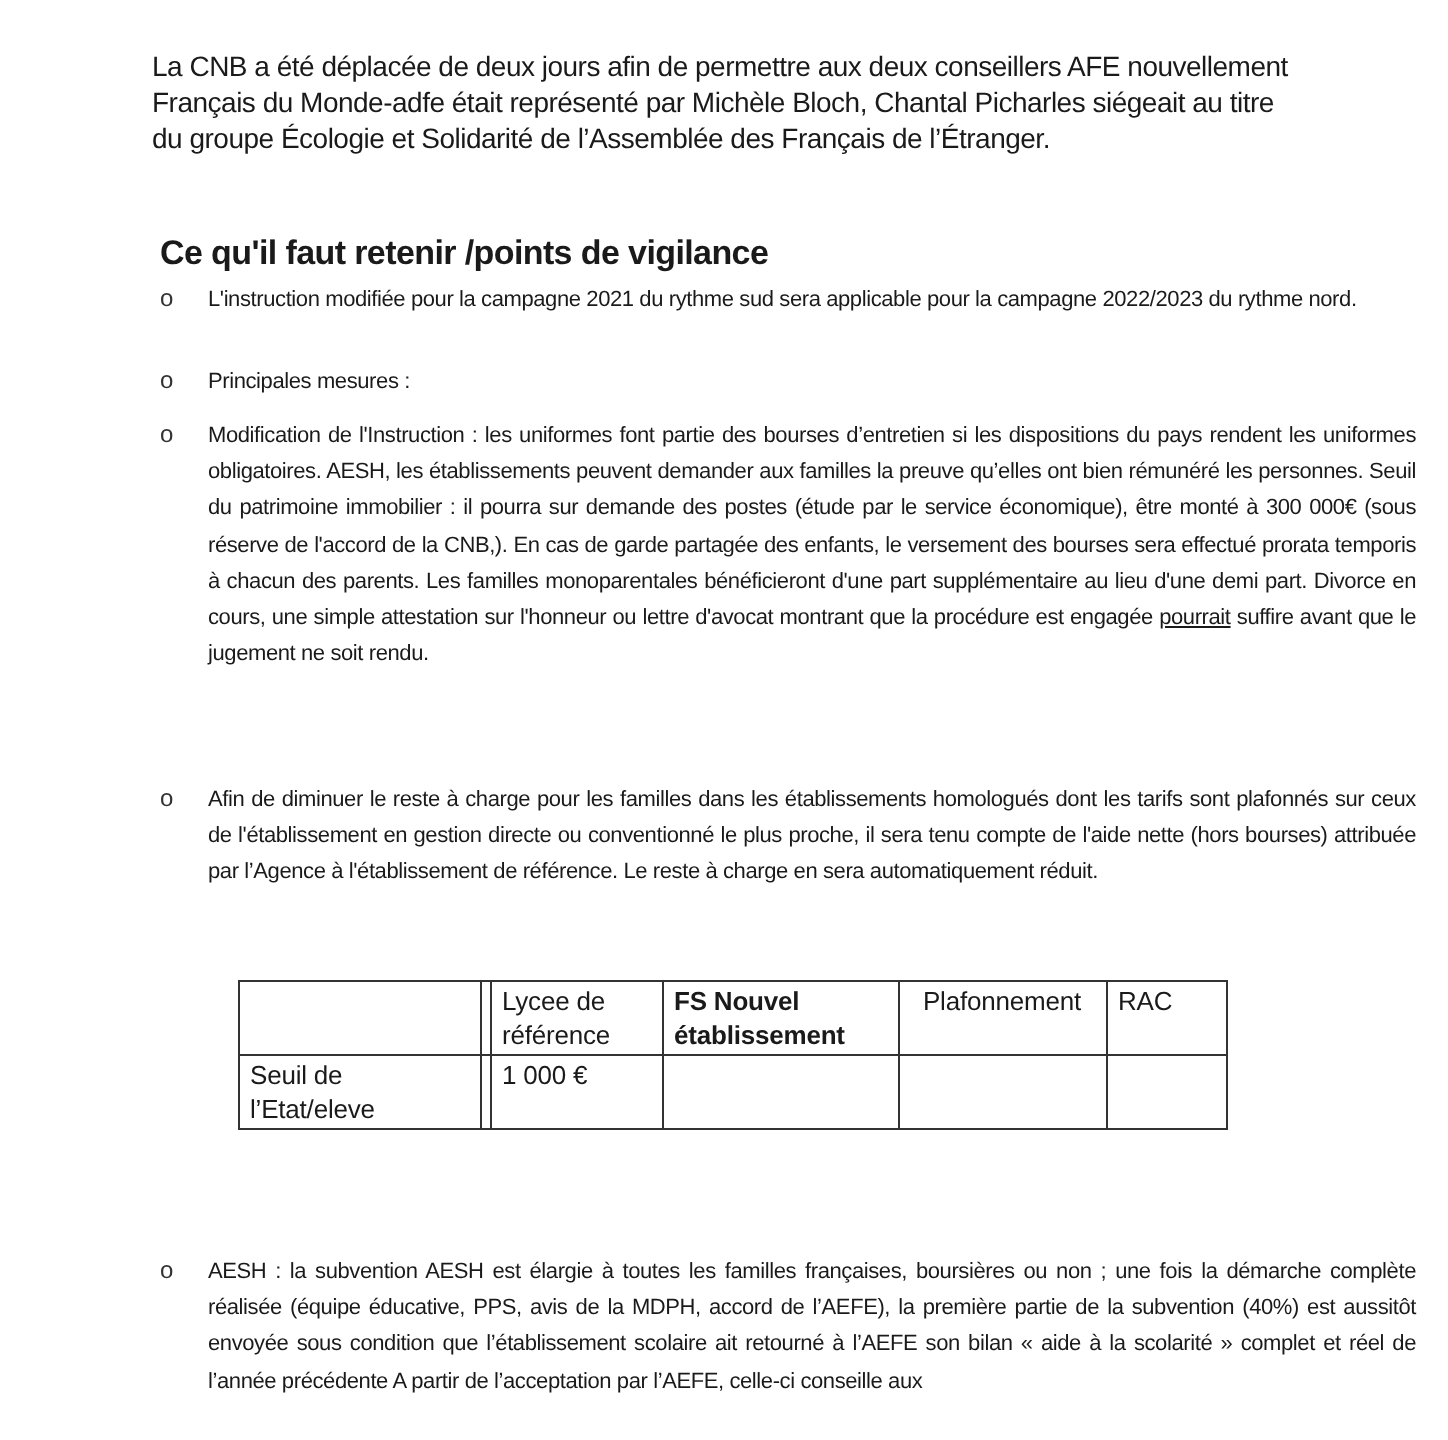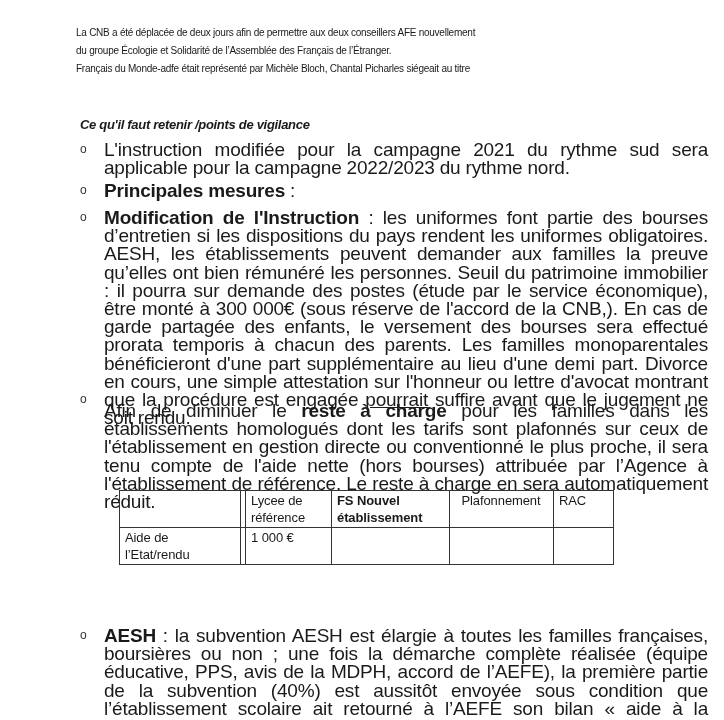--- a/index.html
+++ b/index.html
@@ -4,35 +4,35 @@
 <style>
   html, body { margin: 0; padding: 0; background: #ffffff; }
   body {
     width: 724px; height: 720px; overflow: hidden; position: relative;
     font-family: "Liberation Sans", sans-serif;
     color: #1a1a1a;
   }
   .page { position: absolute; left: 0; top: 0; width: 724px; height: 720px; }
   .para {
     position: absolute; left: 76px; width: 632px;
-    font-size: 10px; line-height: 18px; letter-spacing: -0.25px;
+    font-size: 14px; line-height: 18px; letter-spacing: -0.25px;
   }
   .heading {
     position: absolute; left: 80px; top: 117px;
-    font-size: 13px; font-weight: bold; letter-spacing: -0.3px; font-style: italic;
+    font-size: 17px; font-weight: bold; letter-spacing: -0.3px;
   }
   .item {
     position: absolute; left: 104px; width: 604px;
-    font-size: 19px; line-height: 18.2px; text-align: justify;
+    font-size: 11px; line-height: 18.2px; text-align: justify;
     letter-spacing: -0.2px;
   }
   .bullet {
     position: absolute; left: 80px; font-size: 12px; color: #333;
   }
-  b { font-weight: bold; }
+  b { font-weight: normal; }
   u { text-decoration: underline; }
   table.recap {
     position: absolute; left: 119px; top: 490px;
     border-collapse: collapse; font-size: 13px; line-height: 17px;
     letter-spacing: -0.1px;
   }
   table.recap td {
     border: 1.6px solid #333; padding: 1px 6px 1px 5px; vertical-align: top;
   }
   .c0 { width: 109px; }
@@ -42,58 +42,58 @@
   .c4 { width: 92px; text-align: center; }
   .c5 { width: 48px; }
 </style>
 </head>
 <body>
 
 <div class="page">
 
   <div class="para" style="top:24px;">
     <div>La CNB a été déplacée de deux jours afin de permettre aux deux conseillers AFE nouvellement</div>
+    <div>Français du Monde-adfe était représenté par Michèle Bloch, Chantal Picharles siégeait au titre</div>
     <div>du groupe Écologie et Solidarité de l’Assemblée des Français de l’Étranger.</div>
-    <div>Français du Monde-adfe était représenté par Michèle Bloch, Chantal Picharles siégeait au titre</div>
   </div>
 
   <div class="heading">Ce qu'il faut retenir /points de vigilance</div>
 
   <span class="bullet" style="top:142px;">o</span>
   <div class="item" style="top:141px;">
     <span>L'instruction modifiée pour la campagne 2021 du rythme sud sera applicable pour la campagne  2022/2023 du rythme nord.</span>
   </div>
 
   <span class="bullet" style="top:183px;">o</span>
   <div class="item" style="top:182px;">
     <b>Principales mesures</b><span> :</span>
   </div>
 
   <span class="bullet" style="top:210px;">o</span>
   <div class="item" style="top:209px;">
     <b>Modification de l'Instruction</b><span> : les uniformes font partie des bourses d’entretien si les dispositions du pays rendent les uniformes obligatoires.  AESH, les établissements peuvent demander aux familles la preuve qu’elles ont bien rémunéré les personnes. Seuil du patrimoine immobilier : il pourra sur demande des postes (étude par le service économique), être monté à 300 000€ (sous réserve de l'accord de la CNB,). En cas de garde partagée des enfants, le versement des bourses sera effectué prorata temporis à chacun des parents. Les familles monoparentales bénéficieront d'une part supplémentaire au lieu d'une demi part. Divorce en cours, une simple attestation sur l'honneur ou lettre d'avocat montrant que la procédure est engagée </span><u>pourrait</u><span> suffire avant que le jugement ne soit rendu.</span>
   </div>
 
   <span class="bullet" style="top:392px;">o</span>
-  <div class="item" style="top:402px;">
+  <div class="item" style="top:391px;">
     <span>Afin de diminuer le </span><b>reste à charge</b><span> pour les familles dans les établissements homologués dont les tarifs sont plafonnés sur ceux de l'établissement en gestion directe ou conventionné le plus proche, il sera tenu compte de l'aide nette (hors bourses) attribuée par l’Agence à l'établissement de référence. Le reste à charge en sera automatiquement réduit.</span>
   </div>
 
   <table class="recap">
     <tbody>
         <tr>
       <td class="c0"></td>
       <td class="c1"></td>
       <td class="c2">Lycee de référence</td>
       <td class="c3">FS Nouvel établissement</td>
       <td class="c4">Plafonnement</td>
       <td class="c5">RAC</td>
     </tr>
     <tr>
-      <td>Aide de l’Etat/rendu</td>
+      <td>Seuil de l’Etat/eleve</td>
       <td class="c1"></td>
       <td>1 000 €</td>
       <td></td>
       <td></td>
       <td></td>
     </tr>
   </tbody>
     </table>
 
   <span class="bullet" style="top:628px;">o</span>

